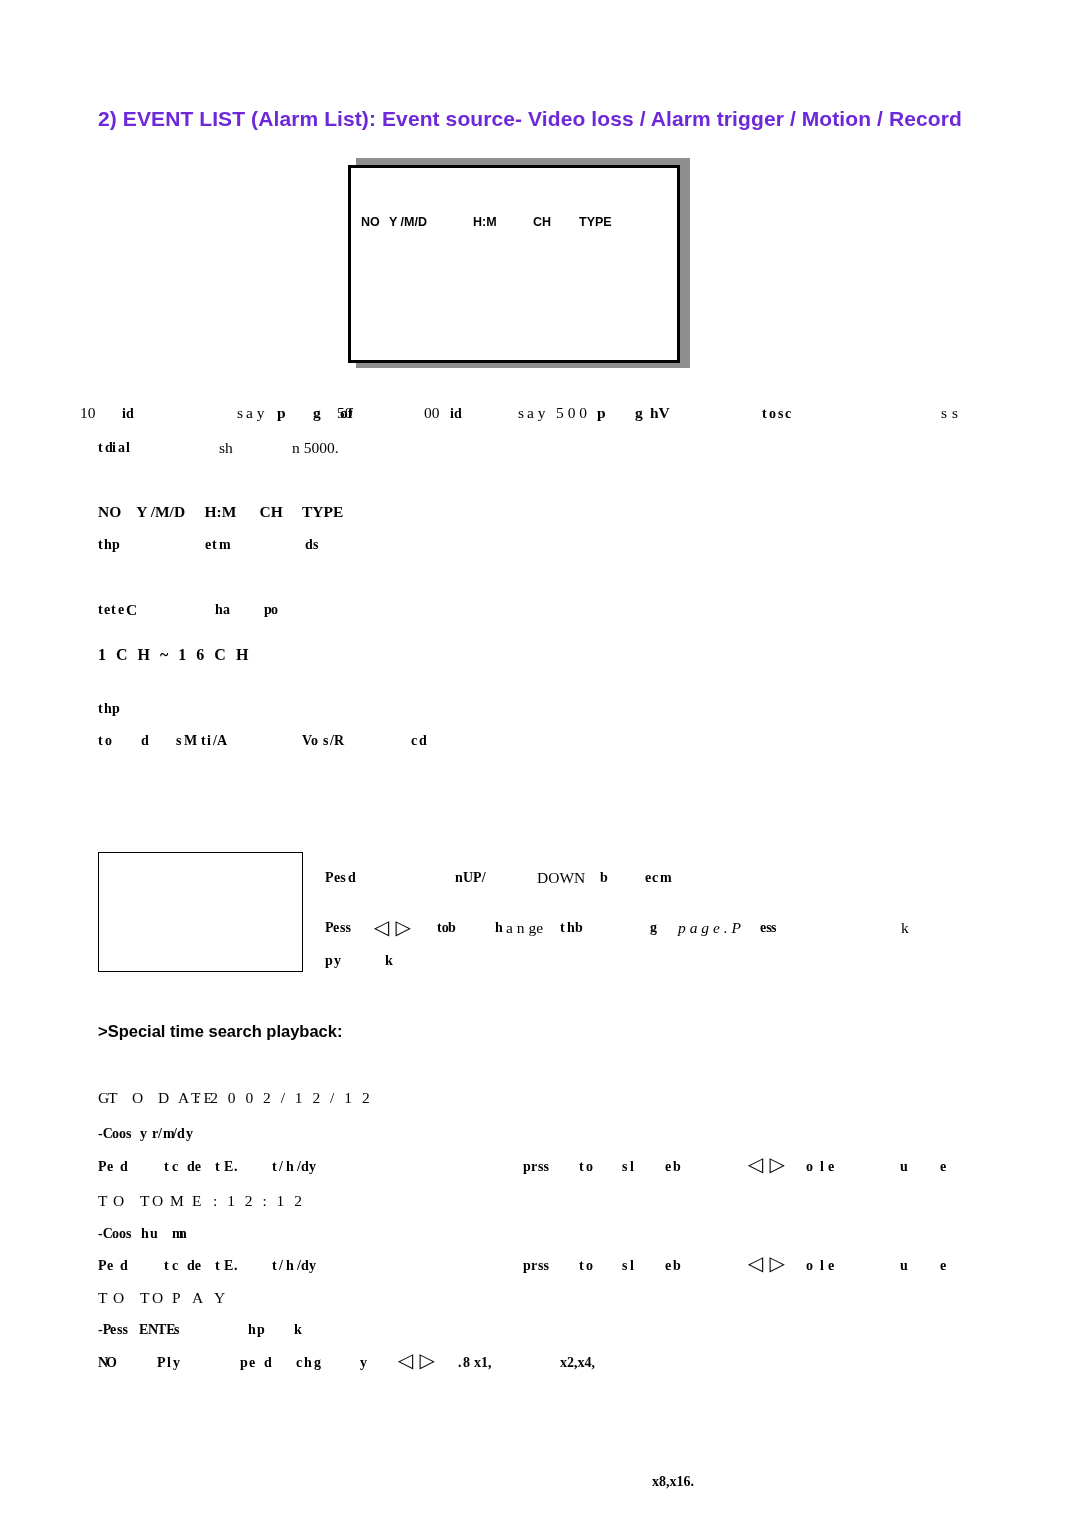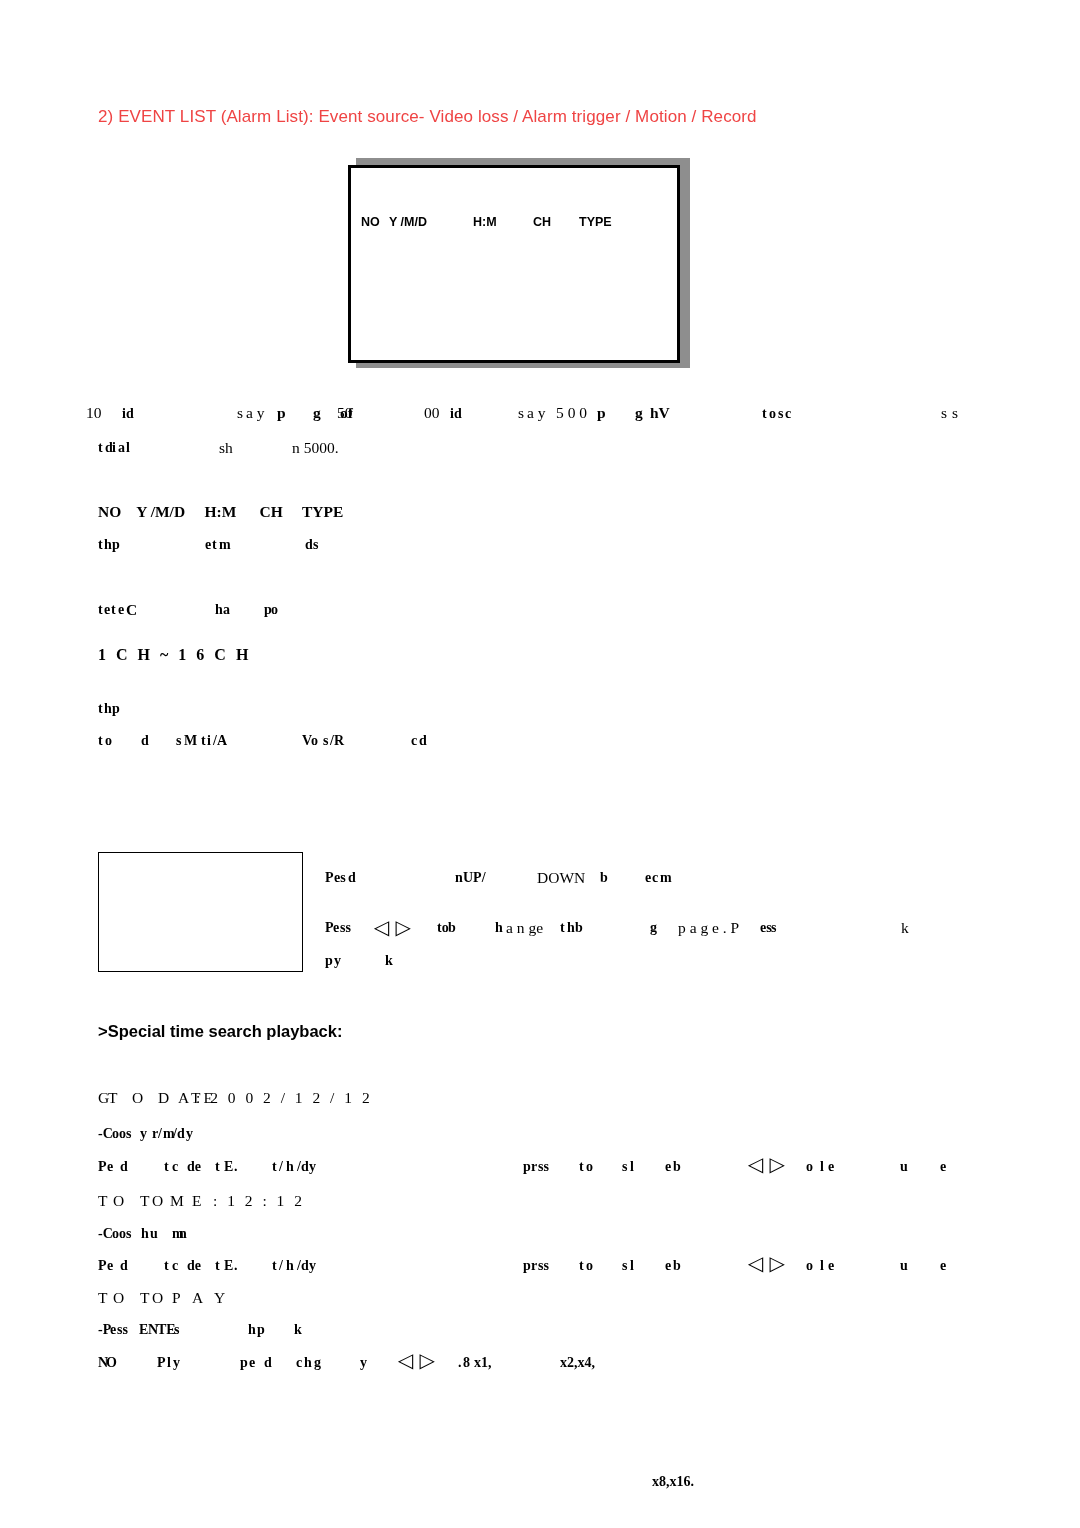--- a/index.html
+++ b/index.html
@@ -22,24 +22,24 @@
     height: 1528px;
   }
 
   
   .heading {
     position: absolute;
     left: 98px;
     top: 107px;
     width: 880px;
     font-family: "Liberation Sans", sans-serif;
-    font-weight: normal;
-    font-size: 17px;
+    font-weight: bold;
+    font-size: 21px;
     letter-spacing: 0.1px;
-    color: #ef4444;
+    color: #6d28d9;
     white-space: nowrap;
   }
 
   
   .osd-wrap {
     position: absolute;
     left: 348px;
     top: 150px;
     width: 342px;
     height: 218px;
@@ -154,21 +154,21 @@
       <div class="osd-header-row">
         <span class="osd-col-no">NO</span>
         <span class="osd-col-date">Y /M/D</span>
         <span class="osd-col-time">H:M</span>
         <span class="osd-col-ch">CH</span>
         <span class="osd-col-type">TYPE</span>
       </div>
     </div>
   </div>
 
-  <div class="ln" style="left:86px; top:404px;">10</div>
+  <div class="ln" style="left:80px; top:404px;">10</div>
   <div class="ln bold small" style="left:122px; top:406px;">id</div>
   <div class="ln" style="left:237px; top:404px;">s</div>
   <div class="ln" style="left:246px; top:404px;">a y</div>
   <div class="ln bold" style="left:277px; top:404px;">p</div>
   <div class="ln bold" style="left:313px; top:404px;">g</div>
   <div class="ln" style="left:340px; top:404px;font-weight:bold;">of</div>
   <div class="ln" style="left:337px; top:404px;">50</div>
   <div class="ln" style="left:424px; top:404px;">00</div>
   <div class="ln bold small" style="left:450px; top:406px;">id</div>
   <div class="ln" style="left:518px; top:404px;">s</div>
@@ -254,21 +254,21 @@
     <span>◁</span><span>▷</span>
   </div>
   <div class="ln bold small" style="left:437px; top:920px;">to</div>
   <div class="ln bold small" style="left:448px; top:920px;">b</div>
   <div class="ln bold small" style="left:495px; top:920px;">h</div>
   <div class="ln" style="left:506px; top:919px;">a n ge</div>
   <div class="ln bold small" style="left:560px; top:920px;">t</div>
   <div class="ln bold small" style="left:567px; top:920px;">h</div>
   <div class="ln bold small" style="left:575px; top:920px;">b</div>
   <div class="ln bold small" style="left:650px; top:920px;">g</div>
-  <div class="ln" style="left:678px; top:919px;">p a g e . P</div>
+  <div class="ln" style="left:678px; top:919px;font-style:italic;">p a g e . P</div>
   <div class="ln bold small" style="left:760px; top:920px;">es</div>
   <div class="ln bold small" style="left:771px; top:920px;">s</div>
   <div class="ln" style="left:901px; top:919px;">k</div>
 
   <div class="ln bold small" style="left:325px; top:953px;">p</div>
   <div class="ln bold small" style="left:334px; top:953px;">y</div>
   <div class="ln bold small" style="left:385px; top:953px;">k</div>
 
   <div class="subtitle">&gt;Special time search playback:</div>
 

